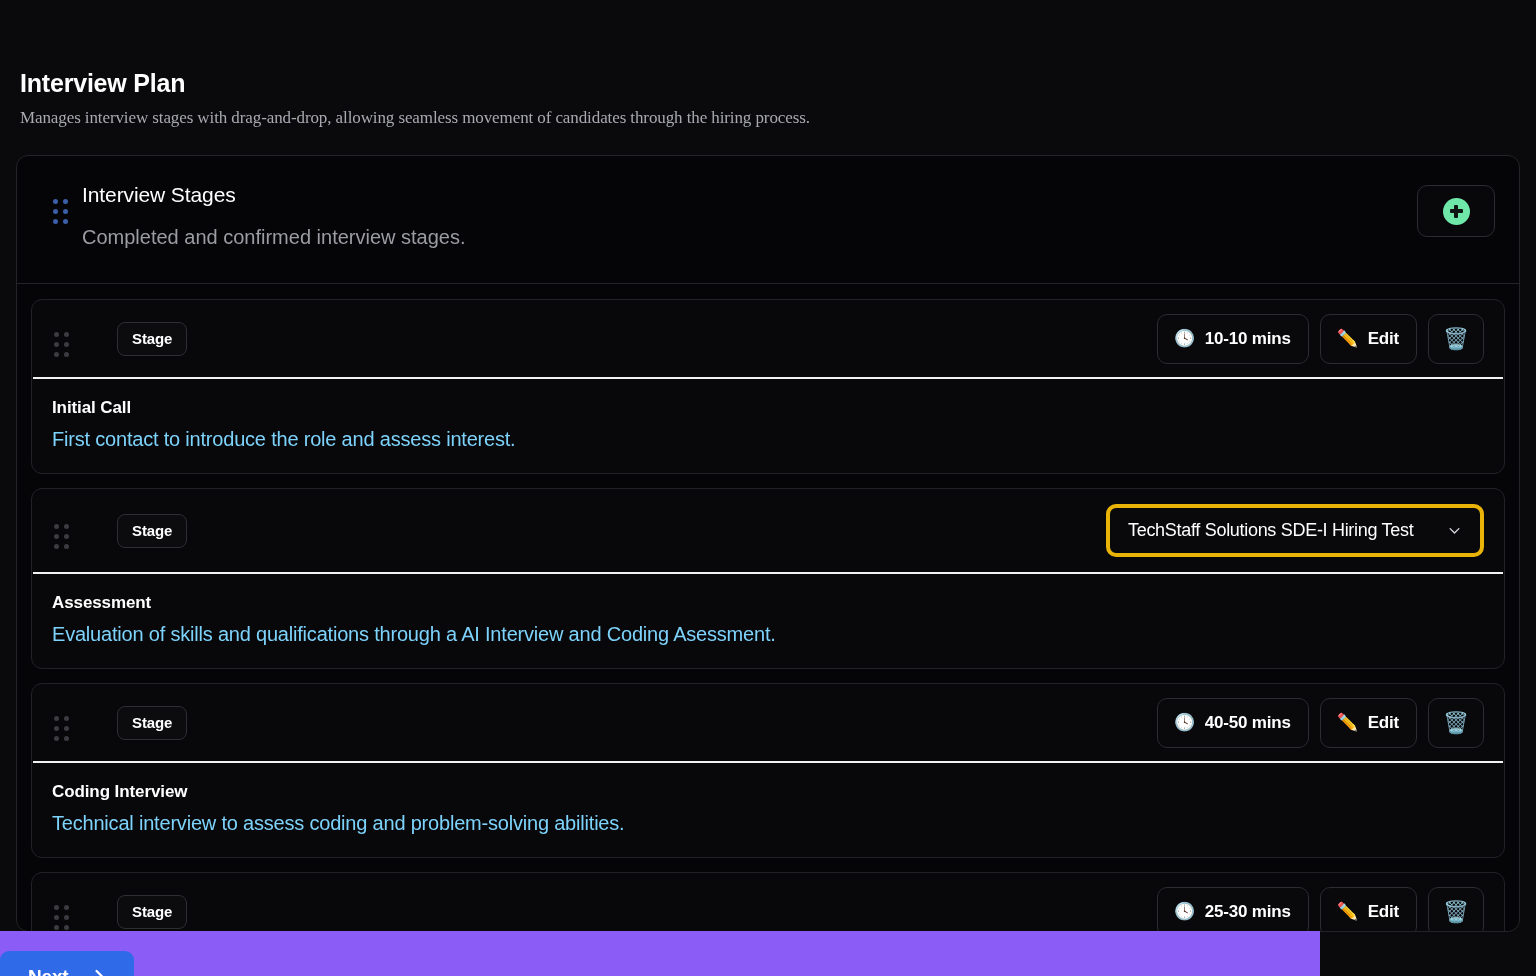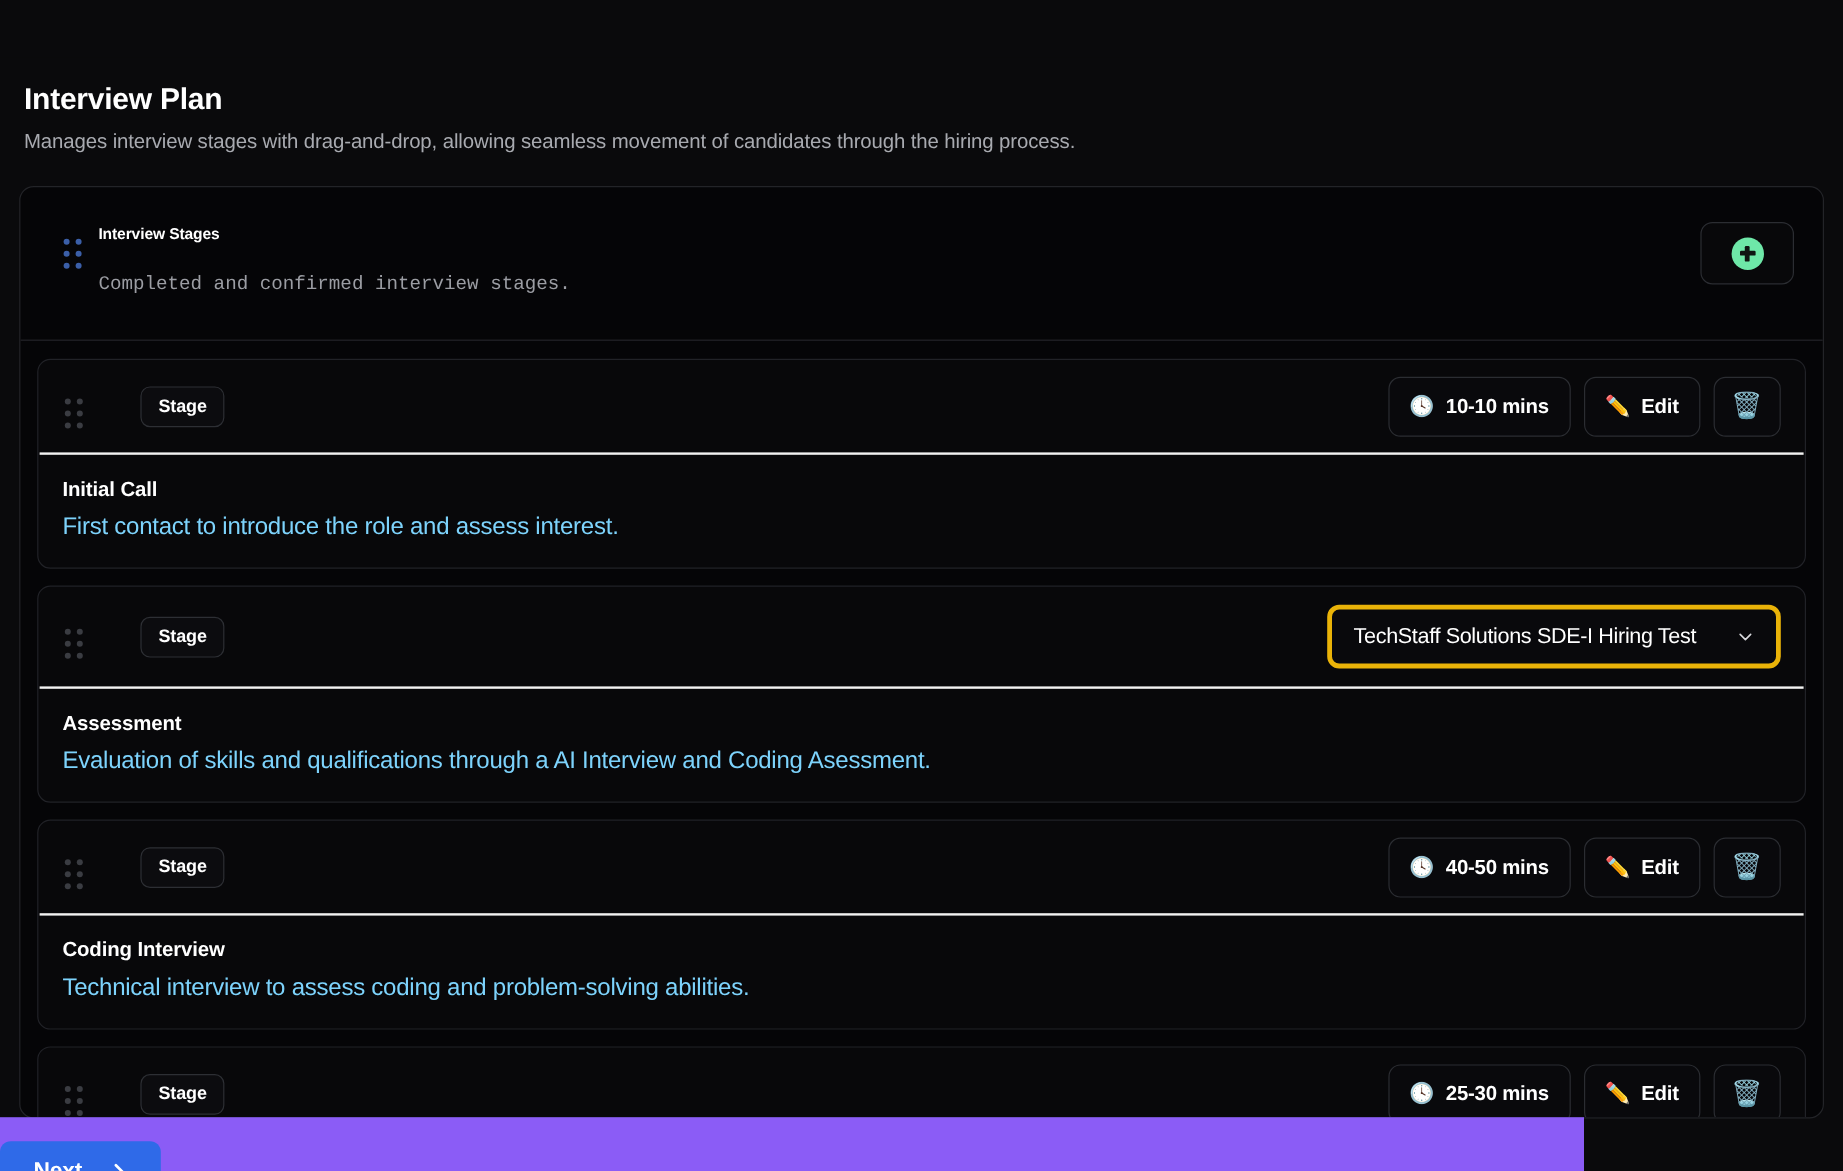--- a/index.html
+++ b/index.html
@@ -28,20 +28,21 @@
     color: #ffffff;
     letter-spacing: -0.2px;
     line-height: 34px;
   }
   .page-subtitle {
     font-size: 17px;
     color: #a8aab0;
     line-height: 26px;
     margin-top: 5px;
     letter-spacing: -0.1px;
+    font-family: Liberation Serif, serif;
   }
 
   
   .card {
     position: absolute;
     left: 16px;
     top: 107px;
     width: 1504px;
     height: 777px;
     background: #050507;
@@ -66,32 +67,31 @@
     gap: 5px;
     margin: 17px 14px 0 12px;
     flex: 0 0 auto;
   }
   .drag-handle i { display:block; width:5px; height:5px; border-radius:50%; background:#3b5fa8; }
   .drag-handle.muted i { background:#3a3c42; }
   .drag-handle.muted { margin: 12px 12px 0 10px; }
 
   .card-head-text { flex: 1 1 auto; }
   .card-head-title {
-    font-size: 13px;
-    font-weight: 700;
+    font-size: 21px;
+    font-weight: 400;
     color: #ffffff;
     line-height: 26px;
     letter-spacing: -0.1px;
   }
   .card-head-sub {
-    font-size: 16px;
+    font-size: 20px;
     color: #9b9da3;
     line-height: 24px;
     margin-top: 17px;
-    font-family: Liberation Mono, monospace;
   }
 
   .add-btn {
     width: 78px;
     height: 52px;
     border: 1px solid #2b2d32;
     border-radius: 10px;
     background: #08080a;
     display: flex;
     align-items: center;

